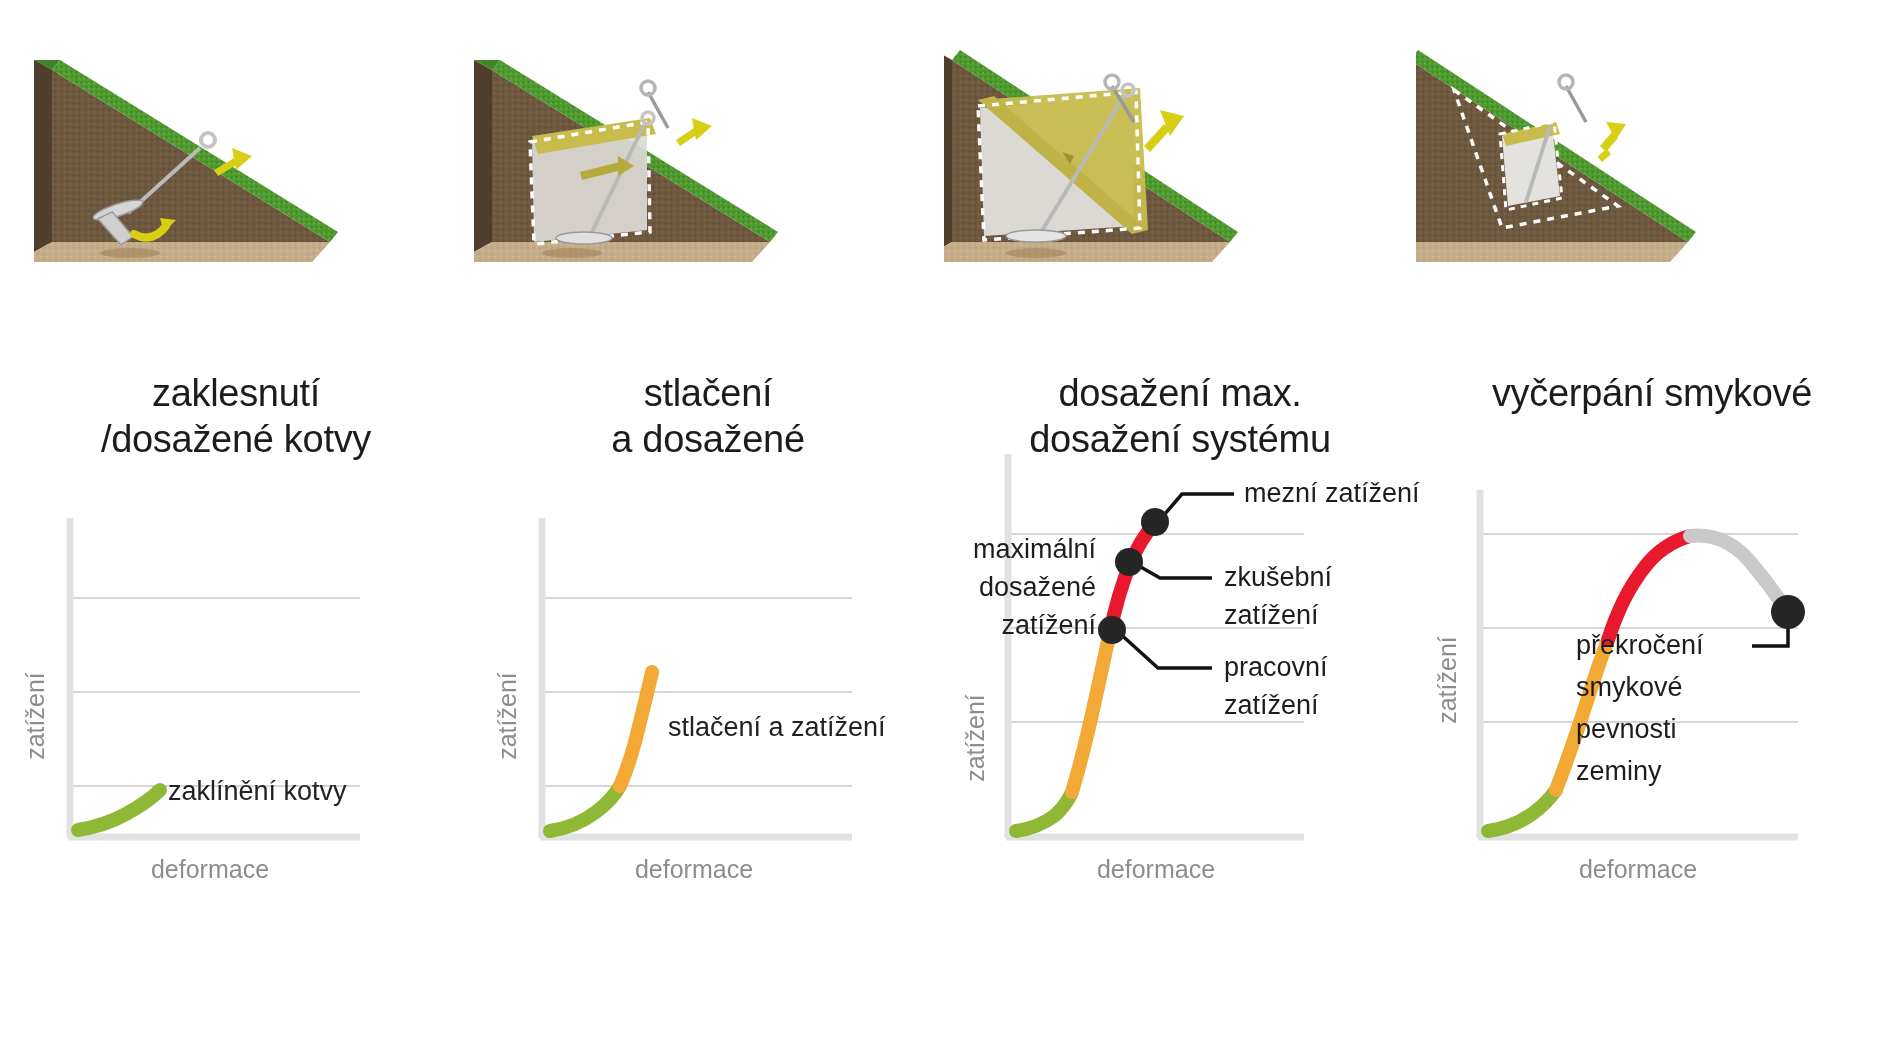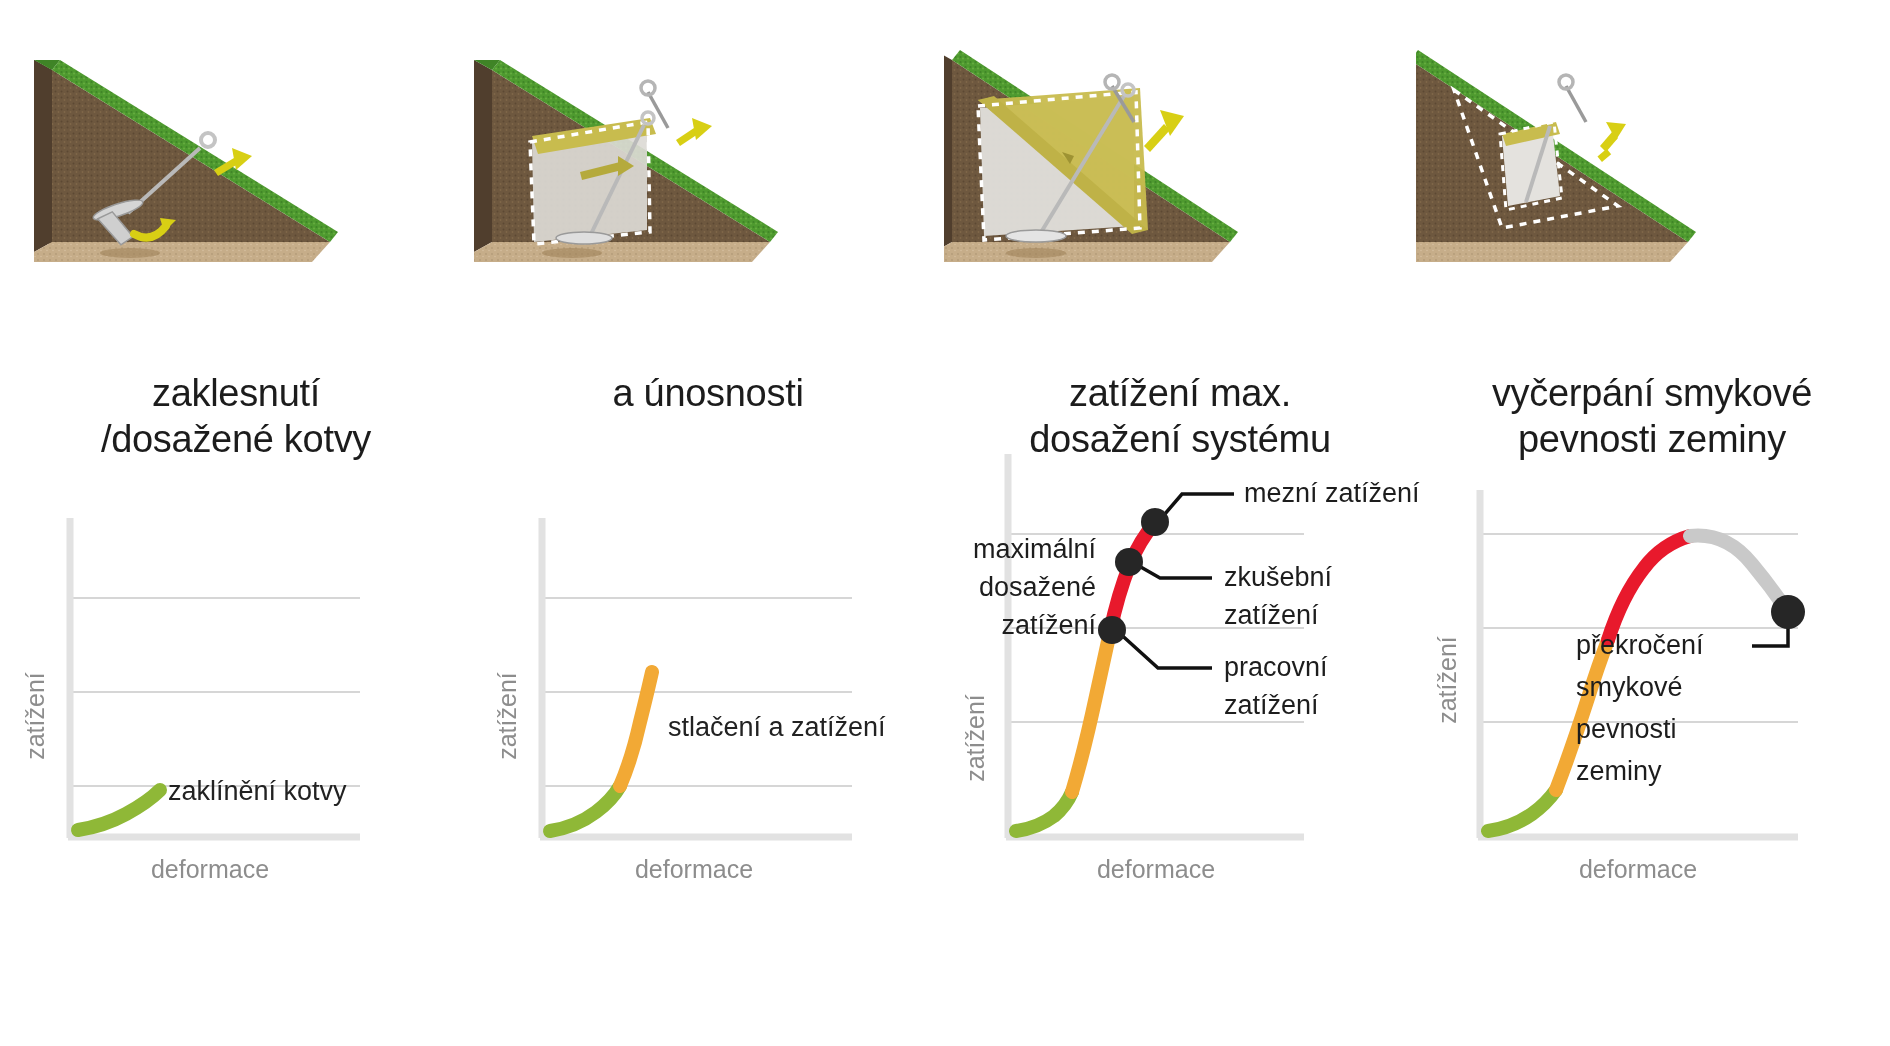--- a/index.html
+++ b/index.html
@@ -209,21 +209,22 @@
             <polygon points="220,88 240,96 224,110"></polygon>
           </g>
 
           <g fill="#b5aa3c">
             <polygon points="108,142 148,132 150,140 110,150"></polygon>
             <polygon points="146,126 162,136 146,146"></polygon>
           </g>
         </svg>
       </div>
       <div class="panel-caption">
-        <div>a únosnosti</div>
+        <div>stlačení</div>
+        <div>a dosažené</div>
       </div>
     </div>
 
     <div class="panel">
       <div class="panel-art">
         <svg width="472" height="250" viewBox="0 0 472 250">
           <defs>
             <pattern id="soilp3" width="6" height="6" patternUnits="userSpaceOnUse">
               <rect width="6" height="6" fill="#6e583f"></rect>
               <circle cx="1.5" cy="1.5" r="1" fill="#5c4833"></circle>
@@ -266,21 +267,21 @@
             <polygon points="200,116 220,94 226,100 206,122"></polygon>
             <polygon points="216,80 240,86 226,106"></polygon>
           </g>
 
           <g fill="#9e9333">
             <polygon points="118,122 130,126 126,134"></polygon>
           </g>
         </svg>
       </div>
       <div class="panel-caption">
-        <div>zatížení max.</div>
+        <div>dosažení max.</div>
         <div>dosažení systému</div>
       </div>
     </div>
 
     <div class="panel">
       <div class="panel-art">
         <svg width="472" height="250" viewBox="0 0 472 250">
           <defs>
             <pattern id="soilp4" width="6" height="6" patternUnits="userSpaceOnUse">
               <rect width="6" height="6" fill="#6e583f"></rect>
@@ -316,21 +317,20 @@
 
           <g fill="#d8cf14">
             <polygon points="184,116 196,102 202,108 190,122"></polygon>
             <polygon points="190,92 210,94 200,110"></polygon>
             <rect x="182" y="122" width="12" height="7" transform="rotate(-40 188 125)"></rect>
           </g>
         </svg>
       </div>
       <div class="panel-caption">
         <div>vyčerpání smykové</div>
-        <div>pevnosti zeminy</div>
       </div>
     </div>
   </div>
 
   <div class="charts">
 
     <div class="chart">
       <svg width="472" height="546" viewBox="0 0 472 546">
 
         <line class="gridline" x1="72" y1="98" x2="360" y2="98"></line>

